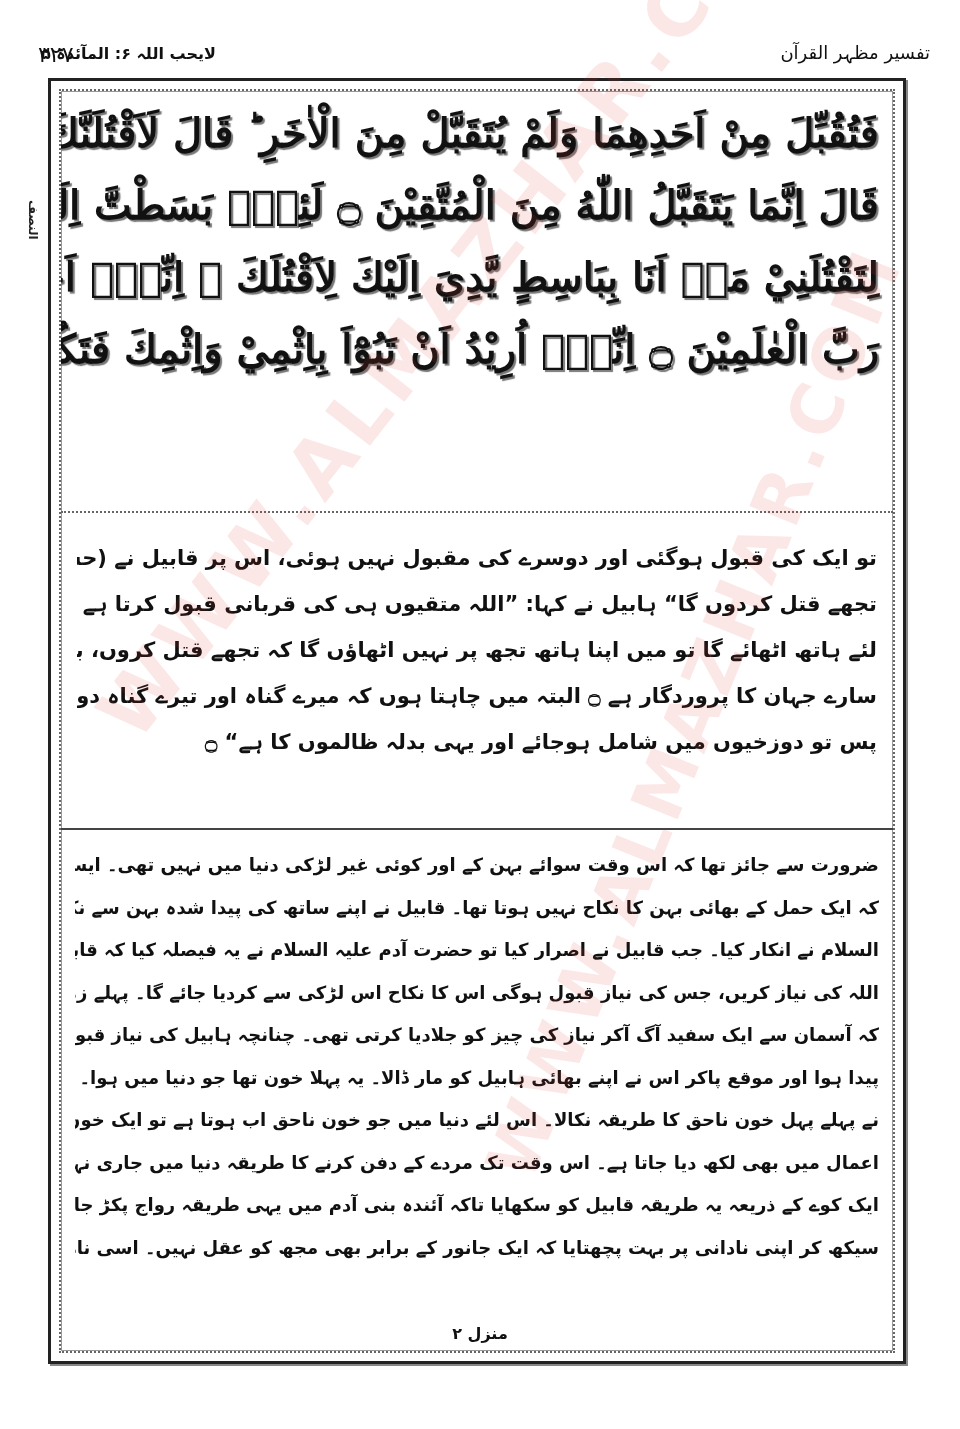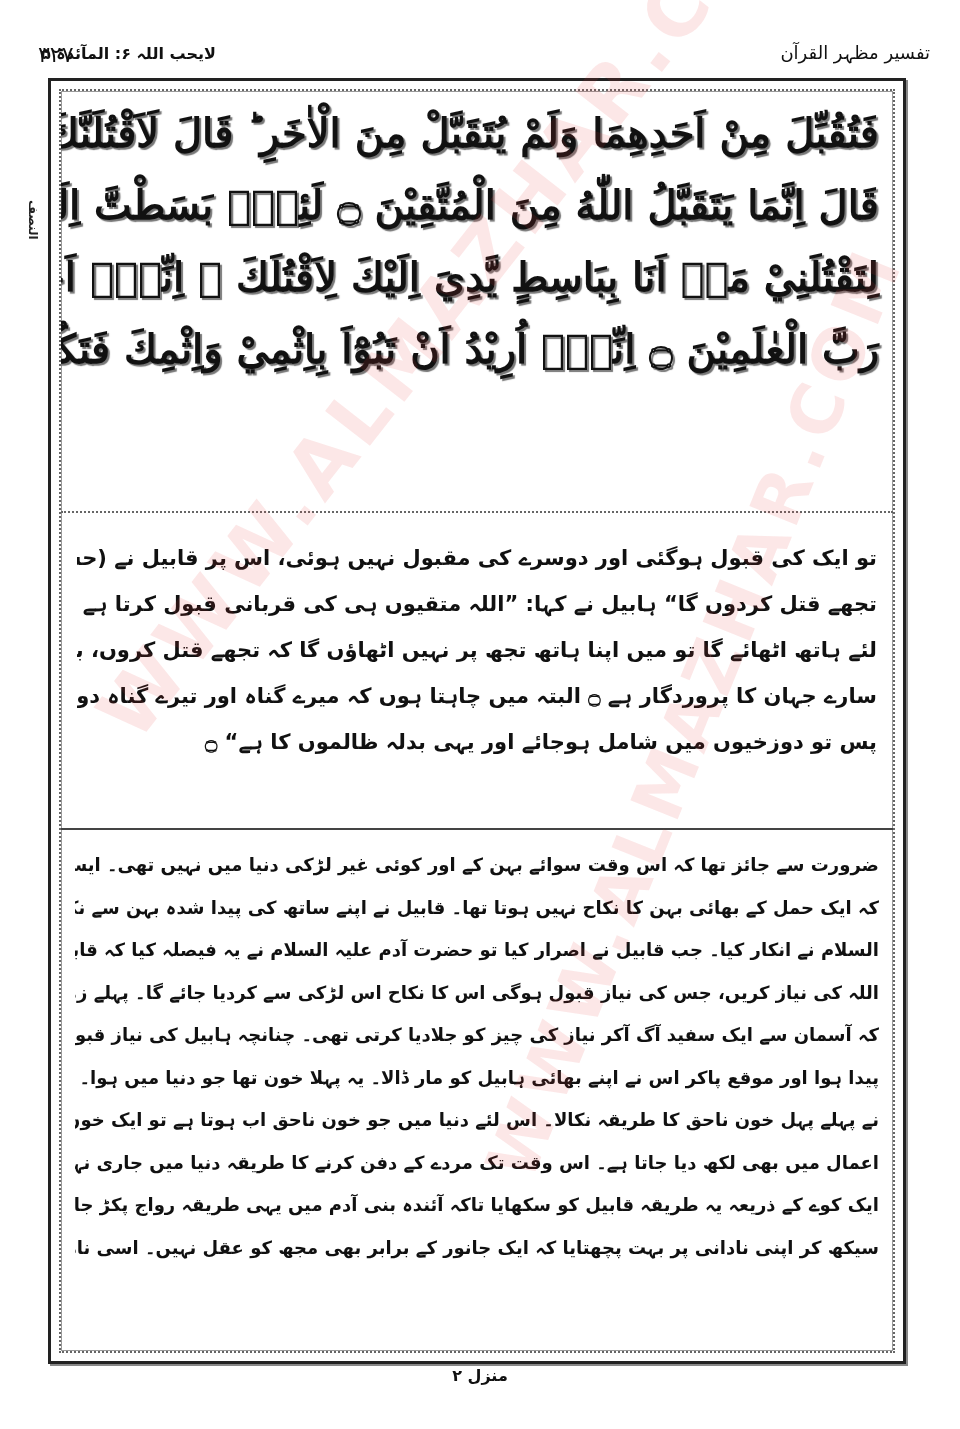--- a/index.html
+++ b/index.html
@@ -50,21 +50,21 @@
     .translation .line.last { text-align-last: right; }
 
     .commentary .lines { padding: 14px 14px 0 14px; }
     .commentary .line {
       font-family: "DejaVu Sans", sans-serif; font-size: 18px; font-weight: bold;
       line-height: 42.5px; height: 42.5px; white-space: nowrap; overflow: hidden;
       text-align-last: justify;
     }
     .commentary .line.last { text-align-last: right; }
     .footer {
-      position: absolute; top: 1366px; left: 0; right: 0; text-align: center;
+      position: absolute; top: 1324px; left: 0; right: 0; text-align: center;
       font-size: 16px; font-weight: bold; direction: rtl;
     }
     .watermark {
       position: absolute; left: 80px; top: 700px; font-size: 78px; font-weight: bold;
       color: rgba(230, 60, 60, 0.12); transform: rotate(-52deg); transform-origin: left top;
       white-space: nowrap; pointer-events: none; font-family: "DejaVu Sans", sans-serif;
       letter-spacing: 6px;
     }
     .watermark.w2 { left: 470px; top: 1160px; font-size: 70px; transform: rotate(-68deg); }
   </style>

